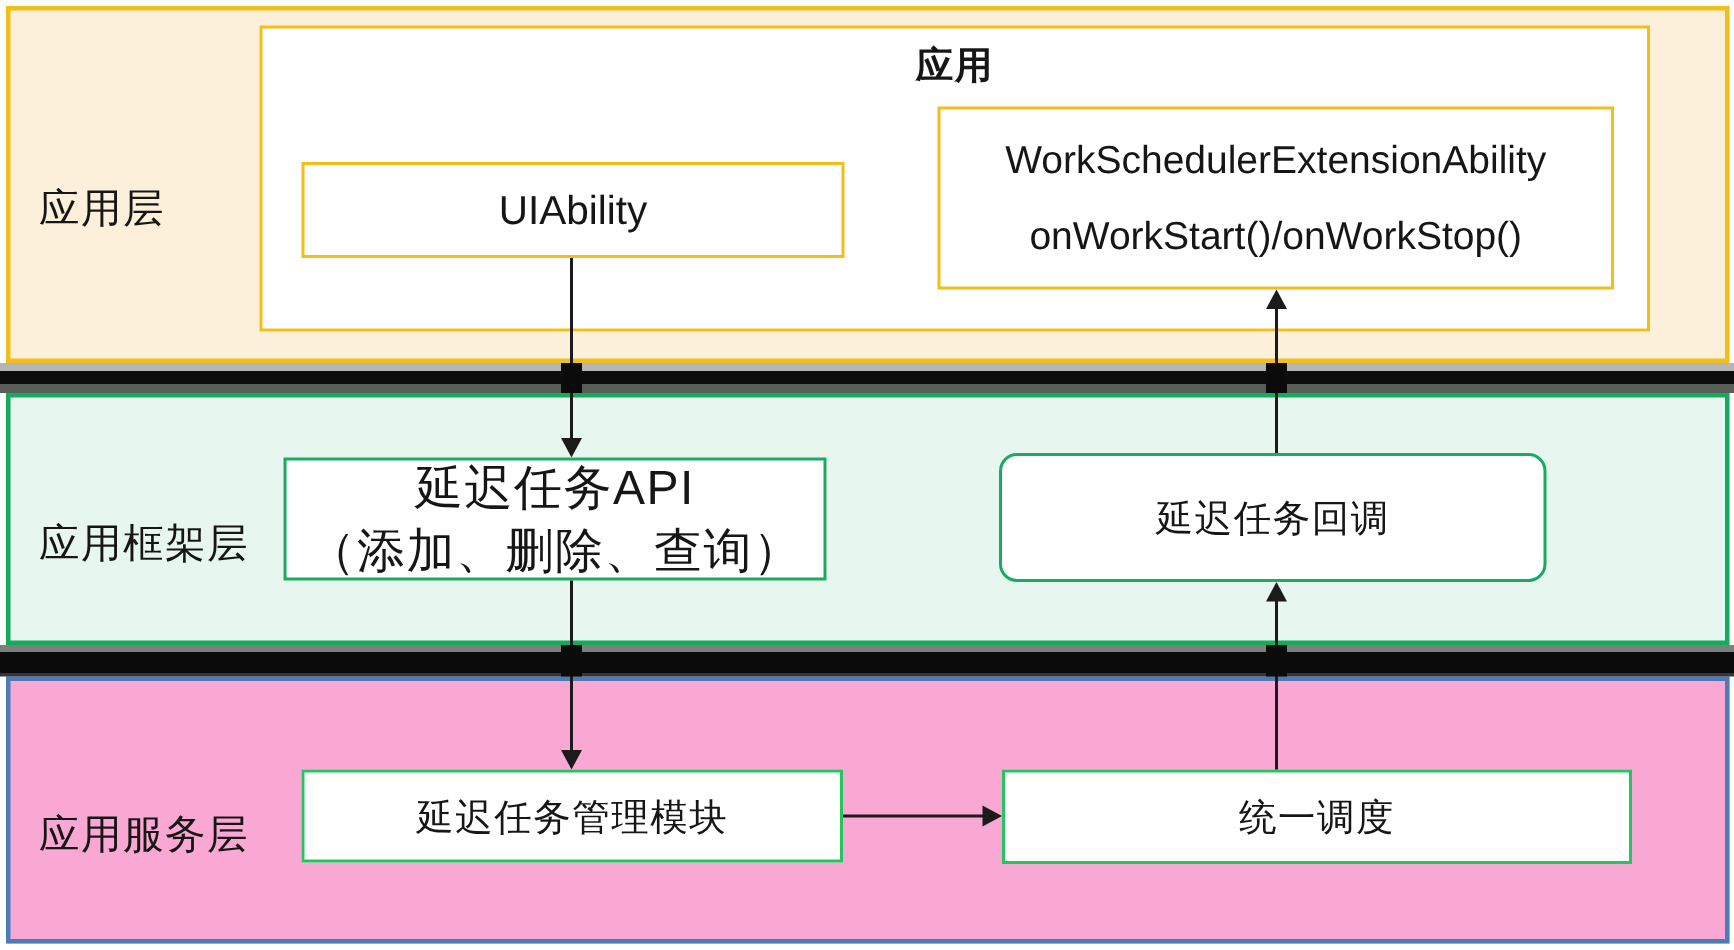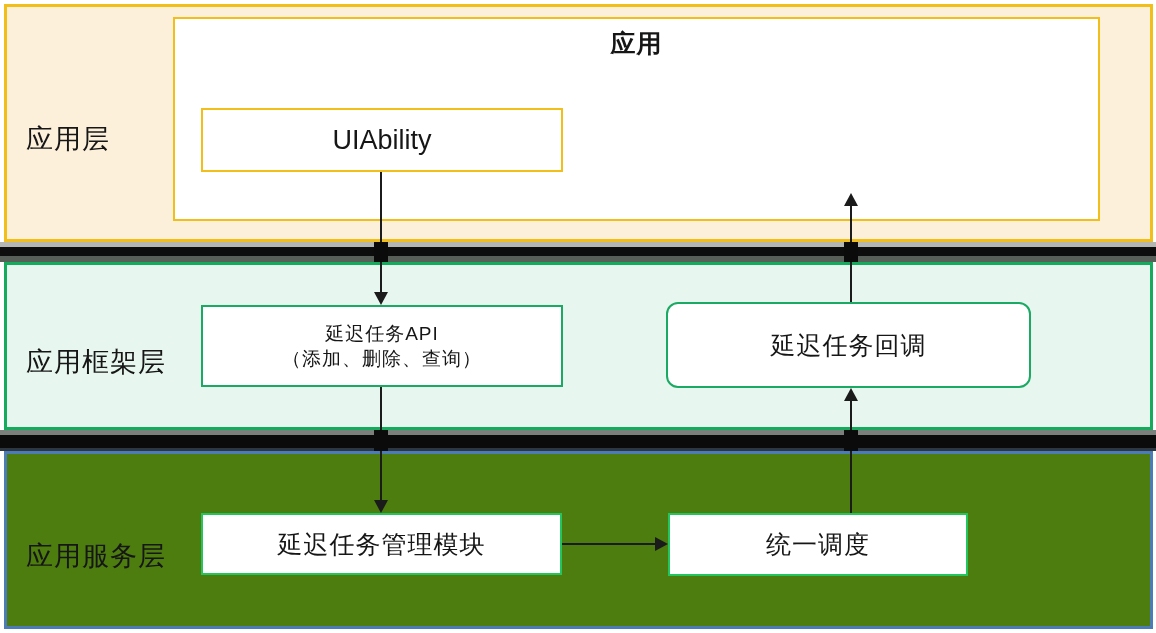--- a/index.html
+++ b/index.html
@@ -7,21 +7,21 @@
   body {
     font-family:"Liberation Sans","DejaVu Sans",sans-serif;
     background:#ffffff; color:#161616; overflow:hidden; position:relative;
   }
   .canvas { position:absolute; left:0; top:0; width:1156px; height:633px; }
 
   
   .layer { position:absolute; left:4px; width:1149px; }
   .layer-app      { top:4px;   height:238px; background:#FCF0DB; border:3px solid #F2BE1A; }
   .layer-framework{ top:262px; height:168px; background:#E7F6EE; border:3px solid #14AB5C; }
-  .layer-service  { top:451px; height:178px; background:#4d7c0f; border:3px solid #4C7CB8; }
+  .layer-service  { top:451px; height:178px; background:#f9a8d4; border:3px solid #4C7CB8; }
 
   .layer-label {
     position:absolute; left:19px; top:50%; transform:translateY(-50%);
     font-size:27px; letter-spacing:1px; white-space:nowrap;margin-top:16px;
   }
 
   
   .divider { position:absolute; left:0; width:1156px; }
   .divider-1 { top:242px; height:20px;
     background:linear-gradient(to bottom,#b4b6b4 0%,#b4b6b4 26%,#0d0d0d 26%,#0d0d0d 70%,#585e58 70%,#585e58 100%); }
@@ -35,24 +35,24 @@
     display:flex; flex-direction:column; align-items:center; justify-content:center;
   }
   .b-gold  { border:2px solid #F2BE1A; }
   .b-green { border:2px solid #1BAA64; }
   .b-blue  { border:2px solid #22c55e;align-items:center; }
 
   .app-box       { left:173px; top:17px;  width:927px; height:204px; justify-content:flex-start; }
   .app-title     { margin-top:8px; font-size:25px; letter-spacing:1px;font-weight:bold; }
   .uiability-box { left:201px; top:108px; width:362px; height:64px; font-size:27px; }
   .ws-box        { left:625px; top:71px;  width:451px; height:122px; font-size:26px; justify-content:space-around; padding:8px 0; }
-  .api-box       { left:201px; top:305px; width:362px; height:82px; font-size:19px; line-height:1.32; letter-spacing:1px; }
+  .api-box       { left:189px; top:305px; width:362px; height:82px; font-size:32px; line-height:1.32; letter-spacing:1px; }
   .callback-box  { left:666px; top:302px; width:365px; height:86px; font-size:25px; letter-spacing:1px;border-radius:12px; }
   .manager-box   { left:201px; top:513px; width:361px; height:62px; font-size:25px; letter-spacing:1px; }
-  .sched-box     { left:668px; top:513px; width:300px; height:63px; font-size:25px; letter-spacing:1px; }
+  .sched-box     { left:668px; top:513px; width:420px; height:63px; font-size:25px; letter-spacing:1px; }
 
   
   .aline { position:absolute; background:#1b1b1b; }
   .ahead { position:absolute; width:0; height:0; }
   .ahead.down  { border-left:7px solid transparent; border-right:7px solid transparent; border-top:13px solid #1b1b1b; }
   .ahead.up    { border-left:7px solid transparent; border-right:7px solid transparent; border-bottom:13px solid #1b1b1b; }
   .ahead.right { border-top:7px solid transparent; border-bottom:7px solid transparent; border-left:13px solid #1b1b1b; }
 </style>
 </head>
 <body>
@@ -70,20 +70,24 @@
   </div>
 
   <div class="divider divider-1"></div>
   <div class="divider divider-2"></div>
 
   <div class="box b-gold app-box">
     <div class="app-title">应用</div>
   </div>
   <div class="box b-gold uiability-box">
     <span>UIAbility</span>
+  </div>
+  <div class="box b-gold ws-box">
+    <div>WorkSchedulerExtensionAbility</div>
+    <div>onWorkStart()/onWorkStop()</div>
   </div>
 
   <div class="box b-green api-box">
     <div>延迟任务API</div>
     <div>（添加、删除、查询）</div>
   </div>
   <div class="box b-green callback-box">
     <span>延迟任务回调</span>
   </div>
 

